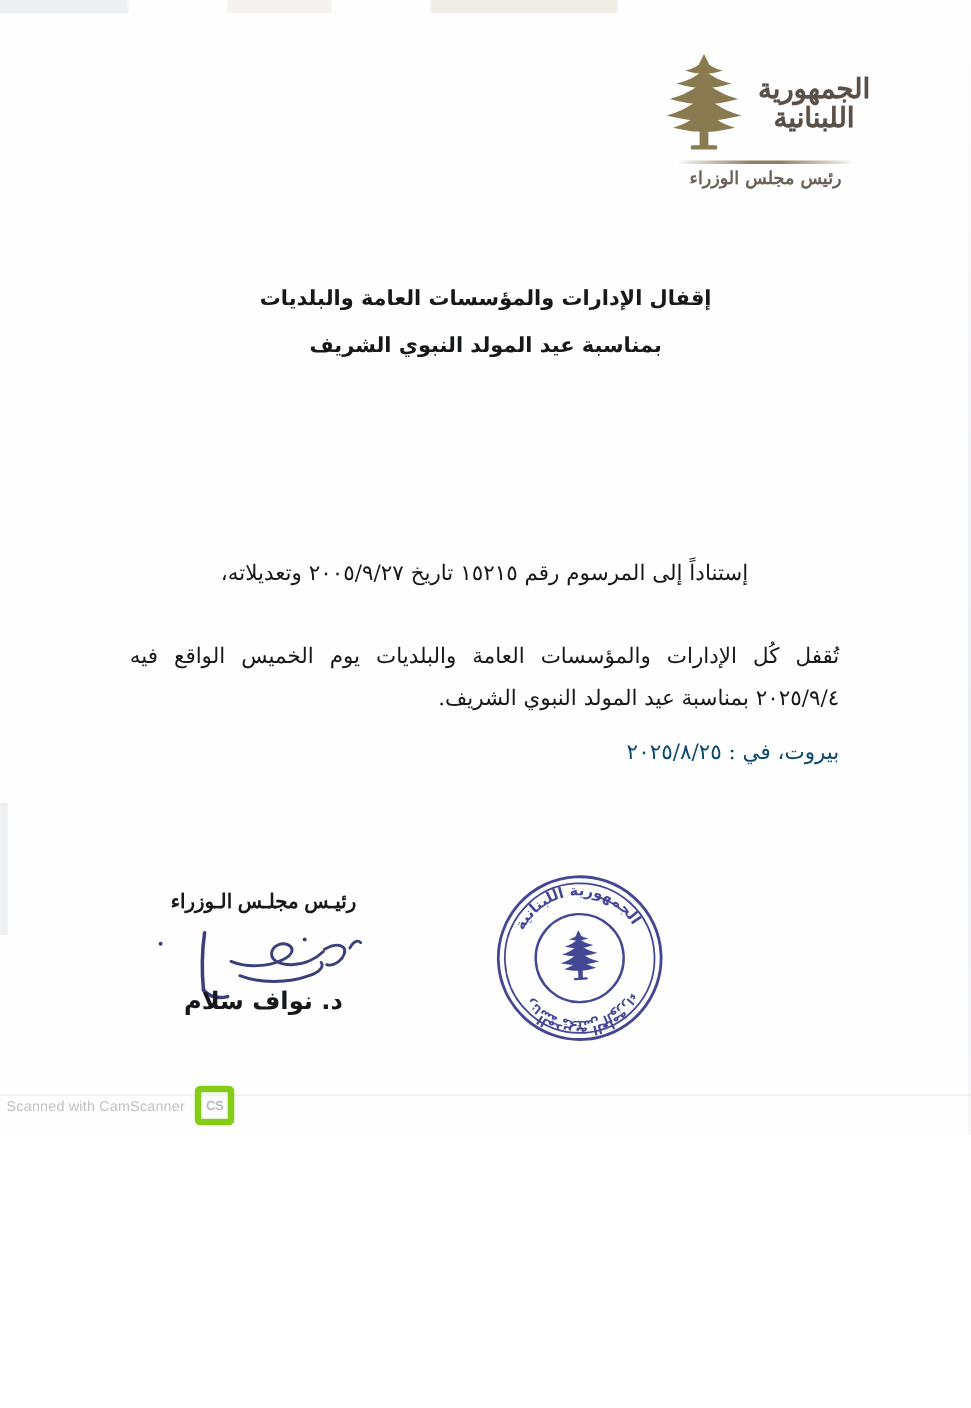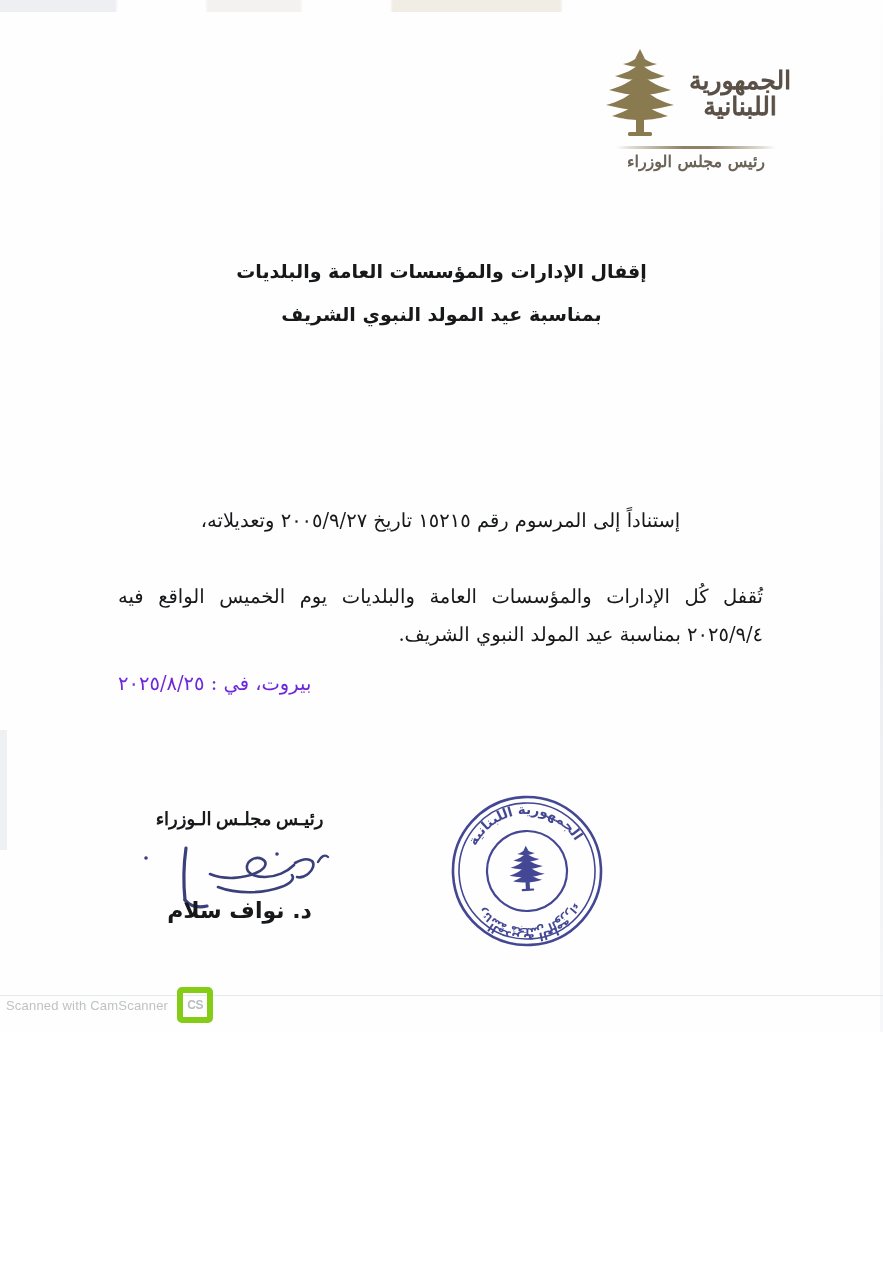--- a/index.html
+++ b/index.html
@@ -149,36 +149,36 @@
     text-align: center;
     text-align-last: center;
     margin-bottom: 38px;
   }
 
   .date-line {
     position: absolute;
     top: 672px;
     right: 120px;
     width: 645px;
-    text-align: left;
+    text-align: right;
     font-family: "DejaVu Serif", "Liberation Serif", serif;
     font-size: 19.5px;
-    color: #6d28d9;
+    color: #0c4a6e;
   }
 
   
   .signature-block {
     position: absolute;
     top: 808px;
     left: 132px;
     width: 215px;
     text-align: center;
   }
   .sig-title {
-    font-family: Liberation Serif, serif;
+    font-family: Liberation Sans, sans-serif;
     font-size: 18px;
     font-weight: 700;
     color: #17181a;
     letter-spacing: 1px;
     white-space: nowrap;
   }
   .sig-ink {
     position: relative;
     height: 72px;
     margin-top: 2px;

